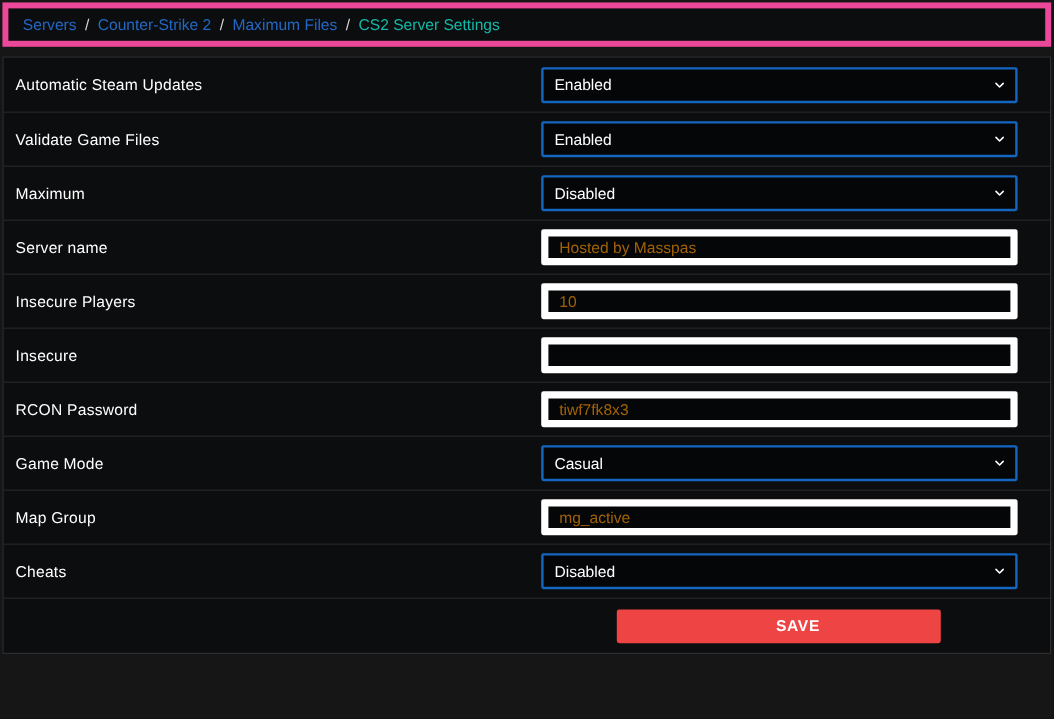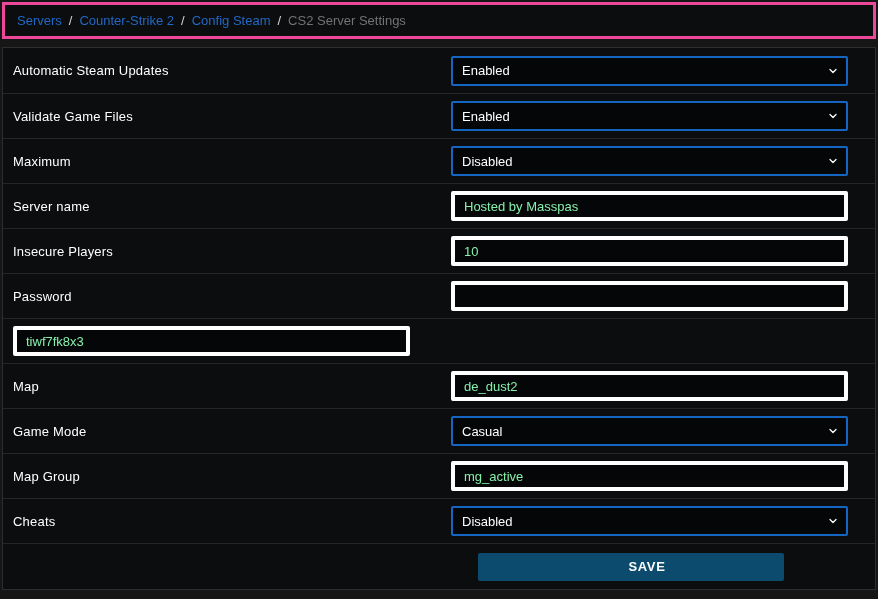--- a/index.html
+++ b/index.html
@@ -8,34 +8,34 @@
     width: 878px;
     height: 599px;
     position: relative;
     background: #161616;
     font-family: "Liberation Sans", sans-serif;
     overflow: hidden;
   }
   .crumb-box {
     margin: 2px 2px 0 2px;
     height: 37px;
-    border: 3px solid #ec4899;
+    border: 5px solid #ec4899;
     background: #0c0d0e;
     display: flex;
     align-items: center;
     padding: 0 12px;
     font-size: 13px;
   }
   .crumb-box a {
     color: #2268c4;
     text-decoration: none;
     cursor: pointer;
   }
   .crumb-sep { color: #d6d6d6; margin: 0 7px; }
-  .crumb-current { color: #737373; }
+  .crumb-current { color: #14b8a6; }
 
   .form-box {
     margin: 8px 2px 2px 2px;
     border: 1px solid #2e2e2e;
     background: #0c0d0e;
   }
   .row {
     height: 45px;
     display: flex;
     align-items: center;
@@ -66,66 +66,66 @@
     padding: 0 28px 0 9px;
     -webkit-appearance: none;
     appearance: none;
     cursor: pointer;
   }
   input.control {
     width: 397px;
     margin-right: 27px;
     height: 30px;
     background: #050607;
-    color: #86efac;
-    font-size: 13px;
-    font-family: "Liberation Sans", sans-serif;
-    border: 4px solid #ffffff;
+    color: #a16207;
+    font-size: 13px;
+    font-family: "Liberation Sans", sans-serif;
+    border: 6px solid #ffffff;
     border-radius: 2px;
     padding: 0 9px;
     outline: none;
   }
   .chev {
     position: absolute;
     right: 9px;
     top: 9px;
     pointer-events: none;
   }
   .save-row {
     height: 46px;
     display: flex;
     align-items: center;
     justify-content: flex-end;
     padding-right: 91px;
     border-top: 1px solid #262626;
   }
   .save-btn {
-    width: 306px;
+    width: 270px;
     height: 28px;
-    background: #0c4a6e;
+    background: #ef4444;
     color: #ffffff;
     font-family: "Liberation Sans", sans-serif;
     font-size: 13px;
     font-weight: 700;
     letter-spacing: 0.6px;
     border: none;
     border-radius: 2px;
     cursor: pointer;
     padding-left: 32px;
   }
 </style>
 </head>
 <body>
 
 <div class="crumb-box">
   <a>Servers</a>
   <span class="crumb-sep">/</span>
   <a>Counter-Strike 2</a>
   <span class="crumb-sep">/</span>
-  <a>Config Steam</a>
+  <a>Maximum Files</a>
   <span class="crumb-sep">/</span>
   <span class="crumb-current">CS2 Server Settings</span>
 </div>
 
 <div class="form-box">
 
   <div class="row">
     <span class="label">Automatic Steam Updates</span>
     <div class="control-wrap">
       <select class="control">
@@ -165,32 +165,29 @@
     <span class="label">Server name</span>
     <input class="control" type="text" value="Hosted by Masspas" style="">
   </div>
 
   <div class="row">
     <span class="label">Insecure Players</span>
     <input class="control" type="text" value="10" style="">
   </div>
 
   <div class="row">
-    <span class="label">Password</span>
+    <span class="label">Insecure</span>
     <input class="control" type="text" value="" style="">
   </div>
 
   <div class="row">
+    <span class="label">RCON Password</span>
     <input class="control" type="text" value="tiwf7fk8x3" style="">
   </div>
 
-  <div class="row">
-    <span class="label">Map</span>
-    <input class="control" type="text" value="de_dust2" style="">
-  </div>
 
   <div class="row">
     <span class="label">Game Mode</span>
     <div class="control-wrap">
       <select class="control">
         <option>Casual</option>
       </select>
       <svg class="chev" width="12" height="12" viewBox="0 0 24 24">
           <path d="M6 9l6 6 6-6" stroke="#ffffff" stroke-width="2.6" fill="none" stroke-linecap="round" stroke-linejoin="round"></path>
         </svg>

